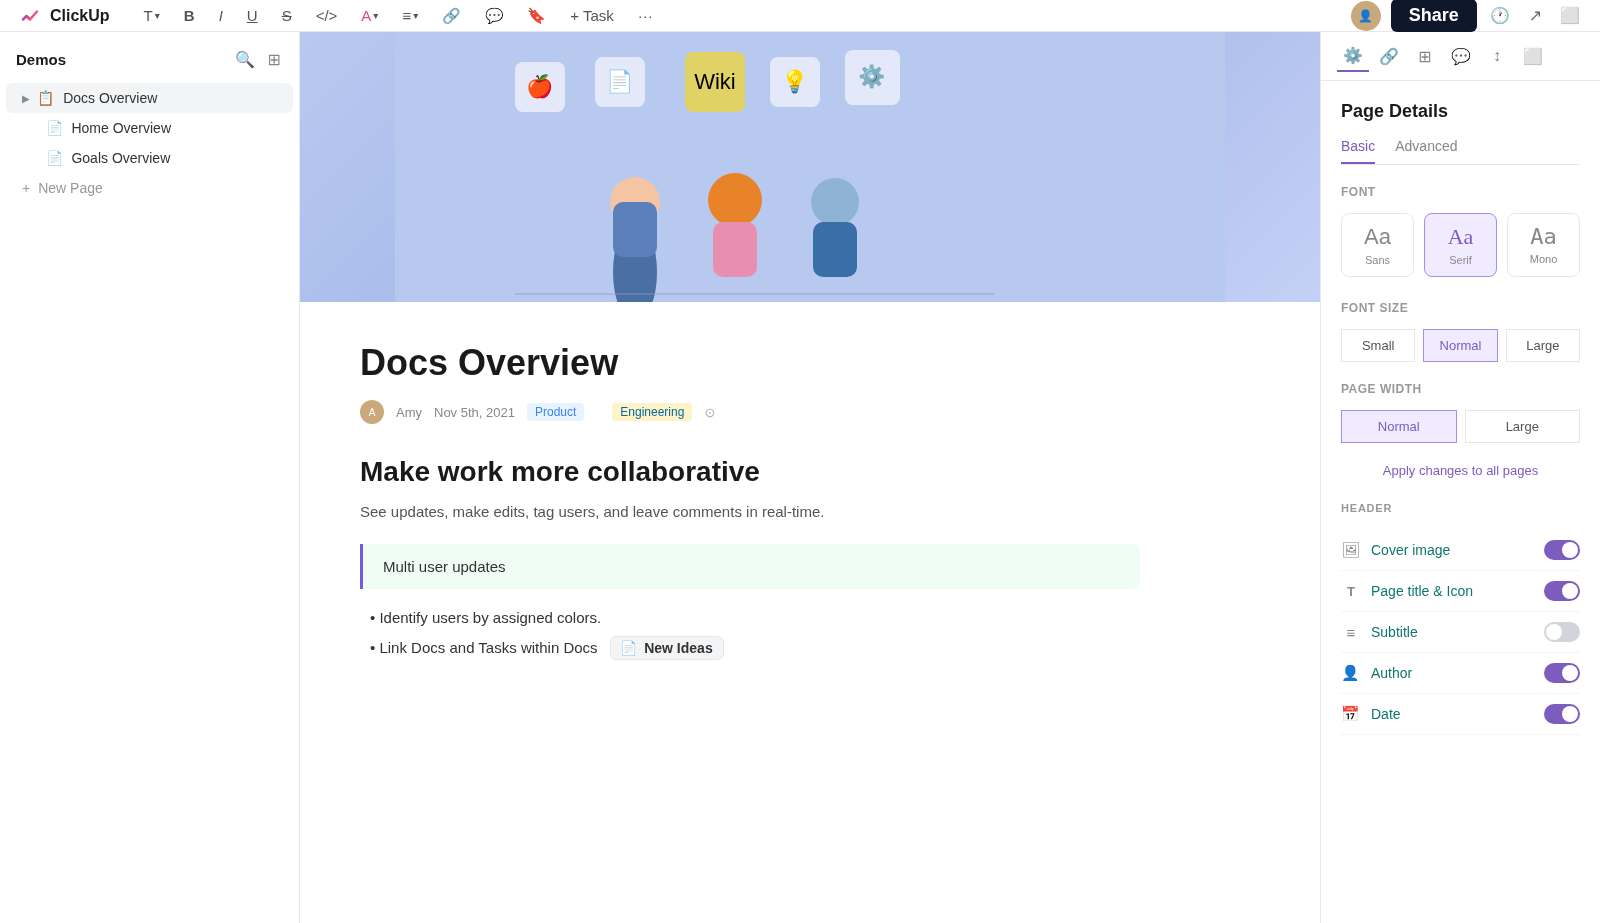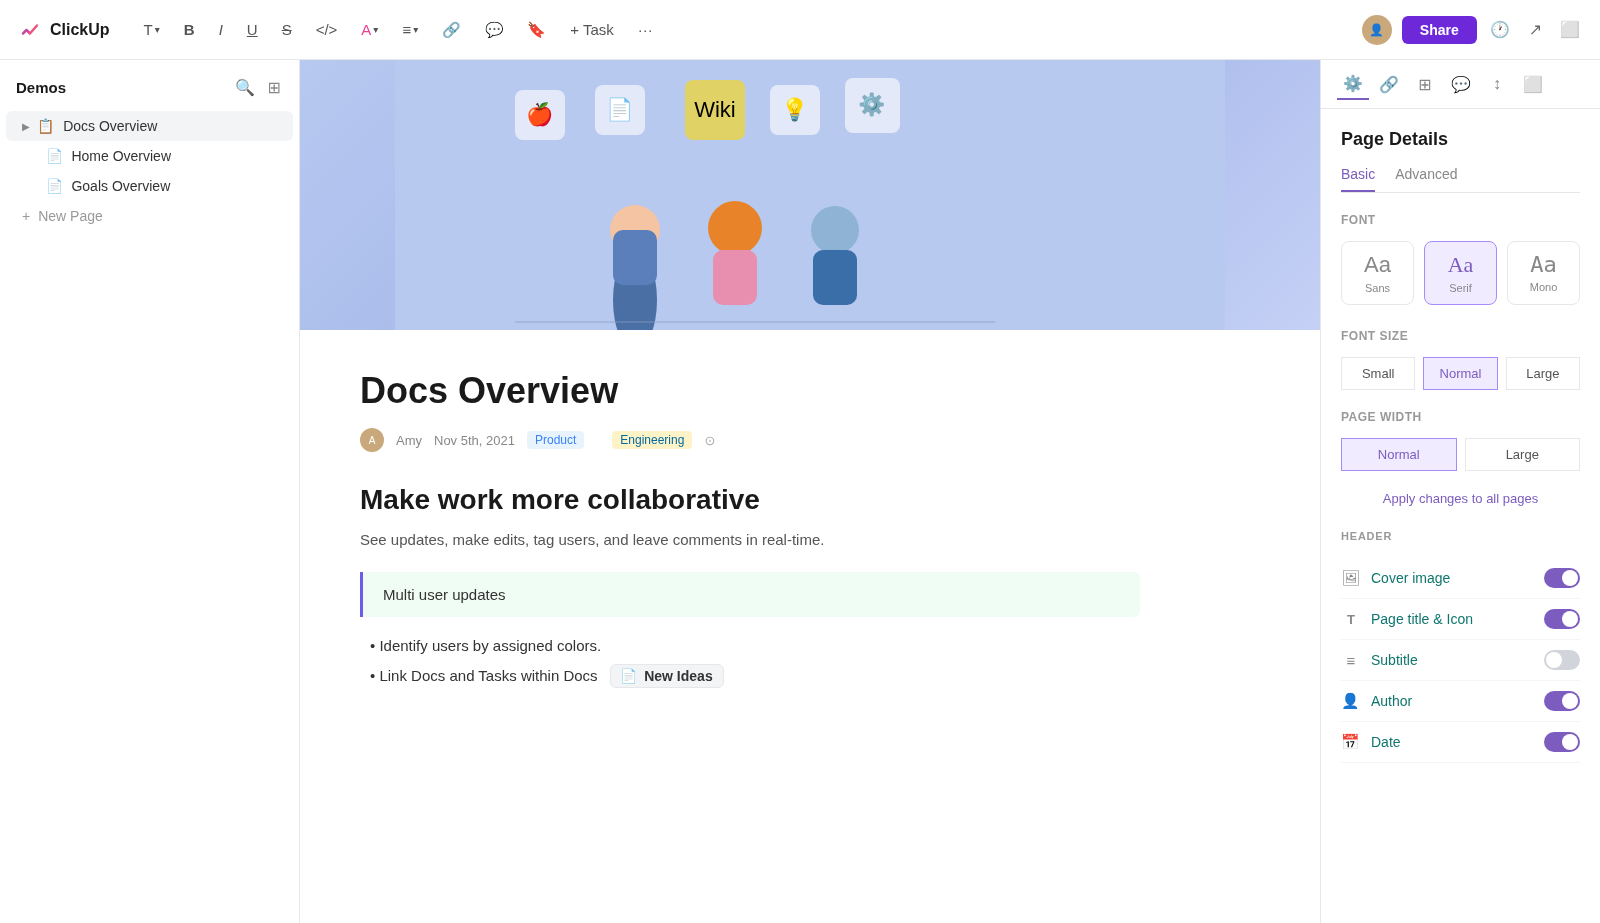--- a/index.html
+++ b/index.html
@@ -1,28 +1,28 @@
 <!DOCTYPE html>
 <html><head>
   <meta charset="utf-8">
   <style>
     * { box-sizing: border-box; margin: 0; padding: 0; }
     body { font-family: -apple-system, BlinkMacSystemFont, 'Segoe UI', sans-serif; display: flex; flex-direction: column; height: 923px; overflow: hidden; background: #fff; }
 
     
     .toolbar {
-      display: flex; align-items: center; height: 60px; border-bottom: 1px solid #e5e7eb;
+      display: flex; align-items: center; height: 32px; border-bottom: 1px solid #e5e7eb;
       padding: 0 16px; gap: 12px; flex-shrink: 0;
     }
     .logo { display: flex; align-items: center; gap: 6px; margin-right: 16px; }
     .logo-icon { width: 28px; height: 28px; }
     .logo-text { font-weight: 700; font-size: 16px; color: #1a1a1a; }
     .toolbar-btn { background: none; border: none; cursor: pointer; padding: 4px 6px; border-radius: 4px; font-size: 15px; color: #555; display: flex; align-items: center; gap: 2px; }
     .toolbar-right { margin-left: auto; display: flex; align-items: center; gap: 10px; }
-    .share-btn { background: #6d28d9; color: #fff; border: none; border-radius: 6px; padding: 6px 18px; font-size: 14px; font-weight: 600; cursor: pointer; }
+    .share-btn { background: #0f172a; color: #fff; border: none; border-radius: 6px; padding: 6px 18px; font-size: 18px; font-weight: 600; cursor: pointer; }
     .avatar { width: 30px; height: 30px; border-radius: 50%; background: #c9a87c; overflow: hidden; display: flex; align-items: center; justify-content: center; font-size: 12px; color: #fff; }
     .toolbar-icon-btn { background: none; border: none; cursor: pointer; color: #666; padding: 4px; border-radius: 4px; font-size: 16px; }
 
     
     .main { display: flex; flex: 1; overflow: hidden; }
 
     
     .sidebar { width: 300px; flex-shrink: 0; border-right: 1px solid #e5e7eb; display: flex; flex-direction: column; padding: 16px 0; }
     .sidebar-header { display: flex; align-items: center; justify-content: space-between; padding: 0 16px 12px; }
     .sidebar-title { font-size: 15px; font-weight: 600; color: #1a1a1a; }

